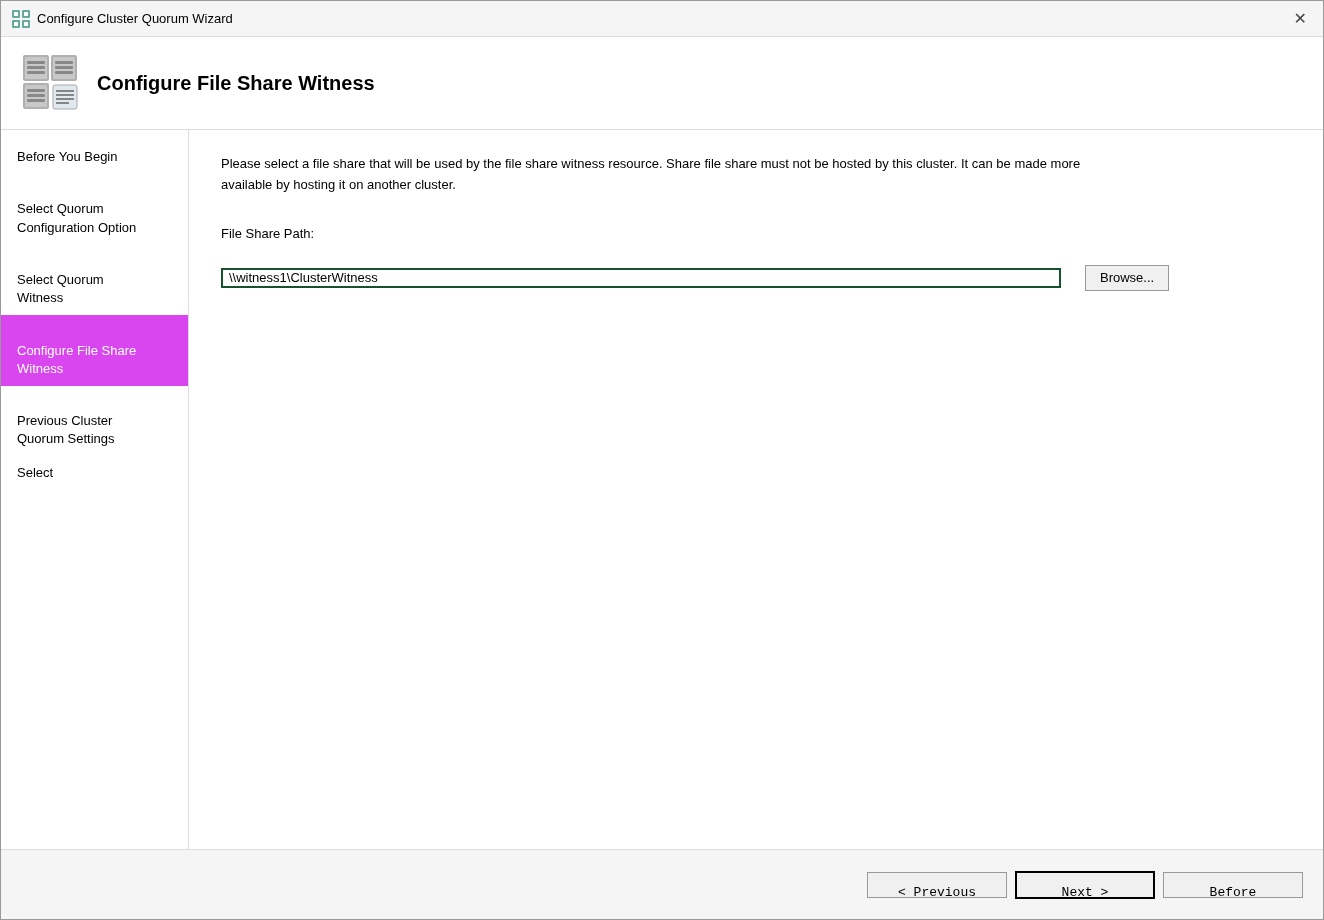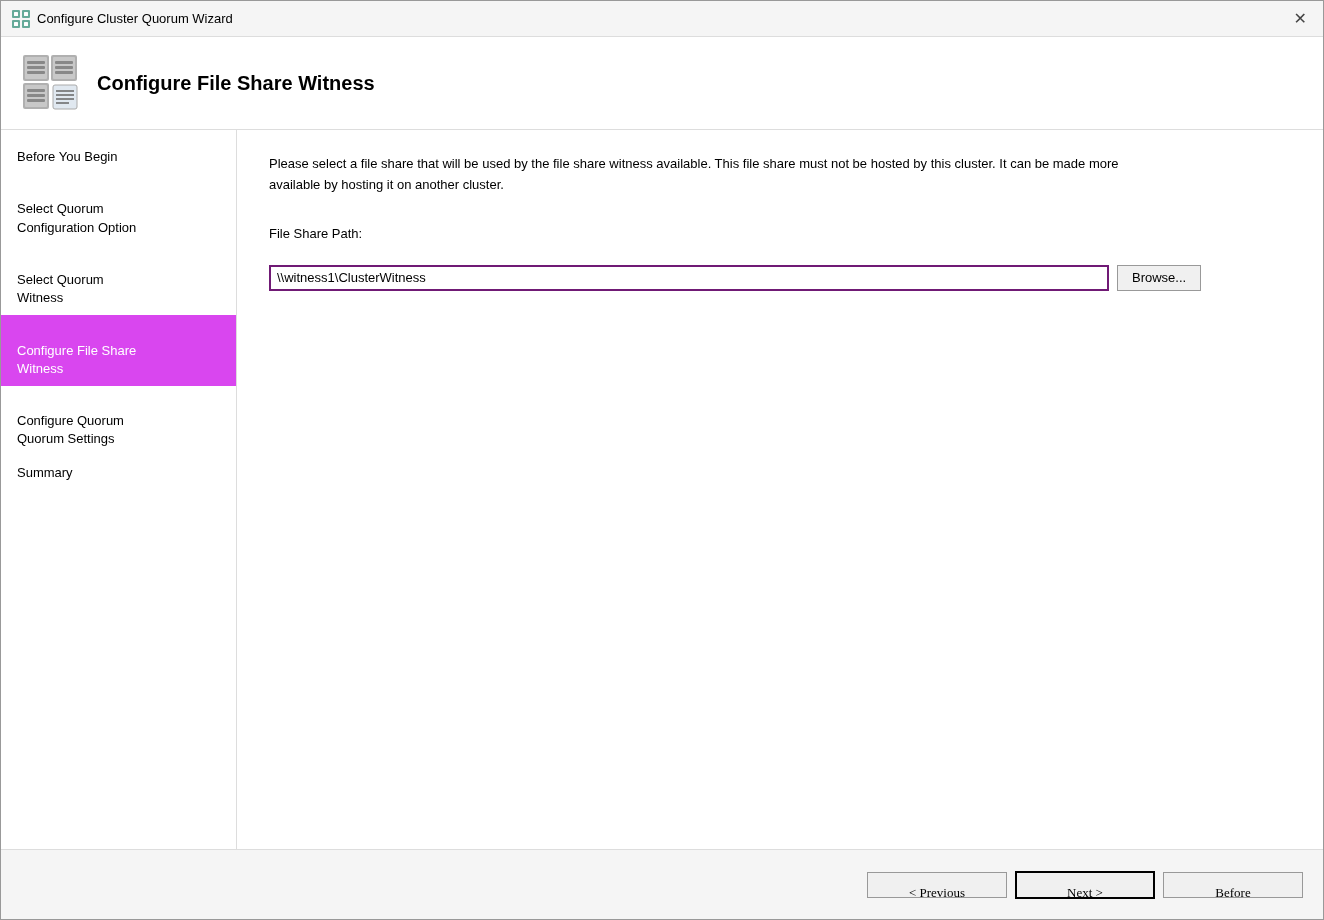--- a/index.html
+++ b/index.html
@@ -73,21 +73,21 @@
       color: #000;
     }
 
     .body-section {
       display: flex;
       flex: 1;
       overflow: hidden;
     }
 
     .sidebar {
-      width: 236px;
+      width: 188px;
       background: #fff;
       border-right: 1px solid #ddd;
       padding: 10px 0;
       flex-shrink: 0;
     }
     .sidebar-item {
       padding: 8px 16px;
       font-size: 13px;
       color: #000;
       cursor: pointer;
@@ -120,54 +120,55 @@
       margin-bottom: 24px;
     }
     .field-row {
       display: flex;
       align-items: center;
       gap: 8px;
     }
     .file-share-input {
       flex: 1;
       max-width: 840px;
-      height: 26px;
-      border: 2px solid #701a75;
+      height: 20px;
+      border: 2px solid #14532d;
       padding: 2px 6px;
       font-size: 13px;
       font-family: inherit;
       outline: none;
     }
     .browse-btn {
       height: 26px;
       padding: 0 14px;
       font-size: 13px;
       font-family: inherit;
       background: #f0f0f0;
       border: 1px solid #999;
       cursor: pointer;
       white-space: nowrap;
+      margin-left: 16px;
     }
 
     .footer {
       display: flex;
       justify-content: flex-end;
       align-items: center;
       padding: 14px 20px;
       background: #f5f5f5;
       border-top: 1px solid #ddd;
       gap: 8px;
       height: 70px;
     }
     .footer-btn {
       height: 24px;
       min-width: 140px;
       padding: 12px 20px;
       font-size: 13px;
-      font-family: Liberation Serif, serif;
+      font-family: Liberation Mono, monospace;
       background: #f0f0f0;
       border: 1px solid #999;
       cursor: pointer;
     }
     .footer-btn.primary {
       border: 2px solid #000000;
       background: #f0f0f0;
     }
 
     
@@ -237,30 +238,30 @@
       </div>
       <div class="sidebar-item" style="white-space: pre-line;">
         <span>Select Quorum
 Witness</span>
       </div>
       <div class="sidebar-item active" style="white-space: pre-line;">
         <span>Configure File Share
 Witness</span>
       </div>
       <div class="sidebar-item" style="white-space: pre-line;">
-        <span>Configure Quorum
+        <span>Previous Cluster
 Quorum Settings</span>
       </div>
       <div class="sidebar-item">
-        <span>Summary</span>
+        <span>Select</span>
       </div>
     </nav>
 
     <div class="content-area">
-      <p class="description-text">Please select a file share that will be used by the file share witness available.  This file share must not be hosted by this cluster.  It can be made more available by hosting it on another cluster.</p>
+      <p class="description-text">Please select a file share that will be used by the file share witness resource.  Share file share must not be hosted by this cluster.  It can be made more available by hosting it on another cluster.</p>
 
       <div class="field-section">
         <div class="field-label">File Share Path:</div>
         <div class="field-row">
           <input type="text" class="file-share-input" value="\\witness1\ClusterWitness" style="">
           <button class="browse-btn">Browse...</button>
         </div>
       </div>
     </div>
   </div>

